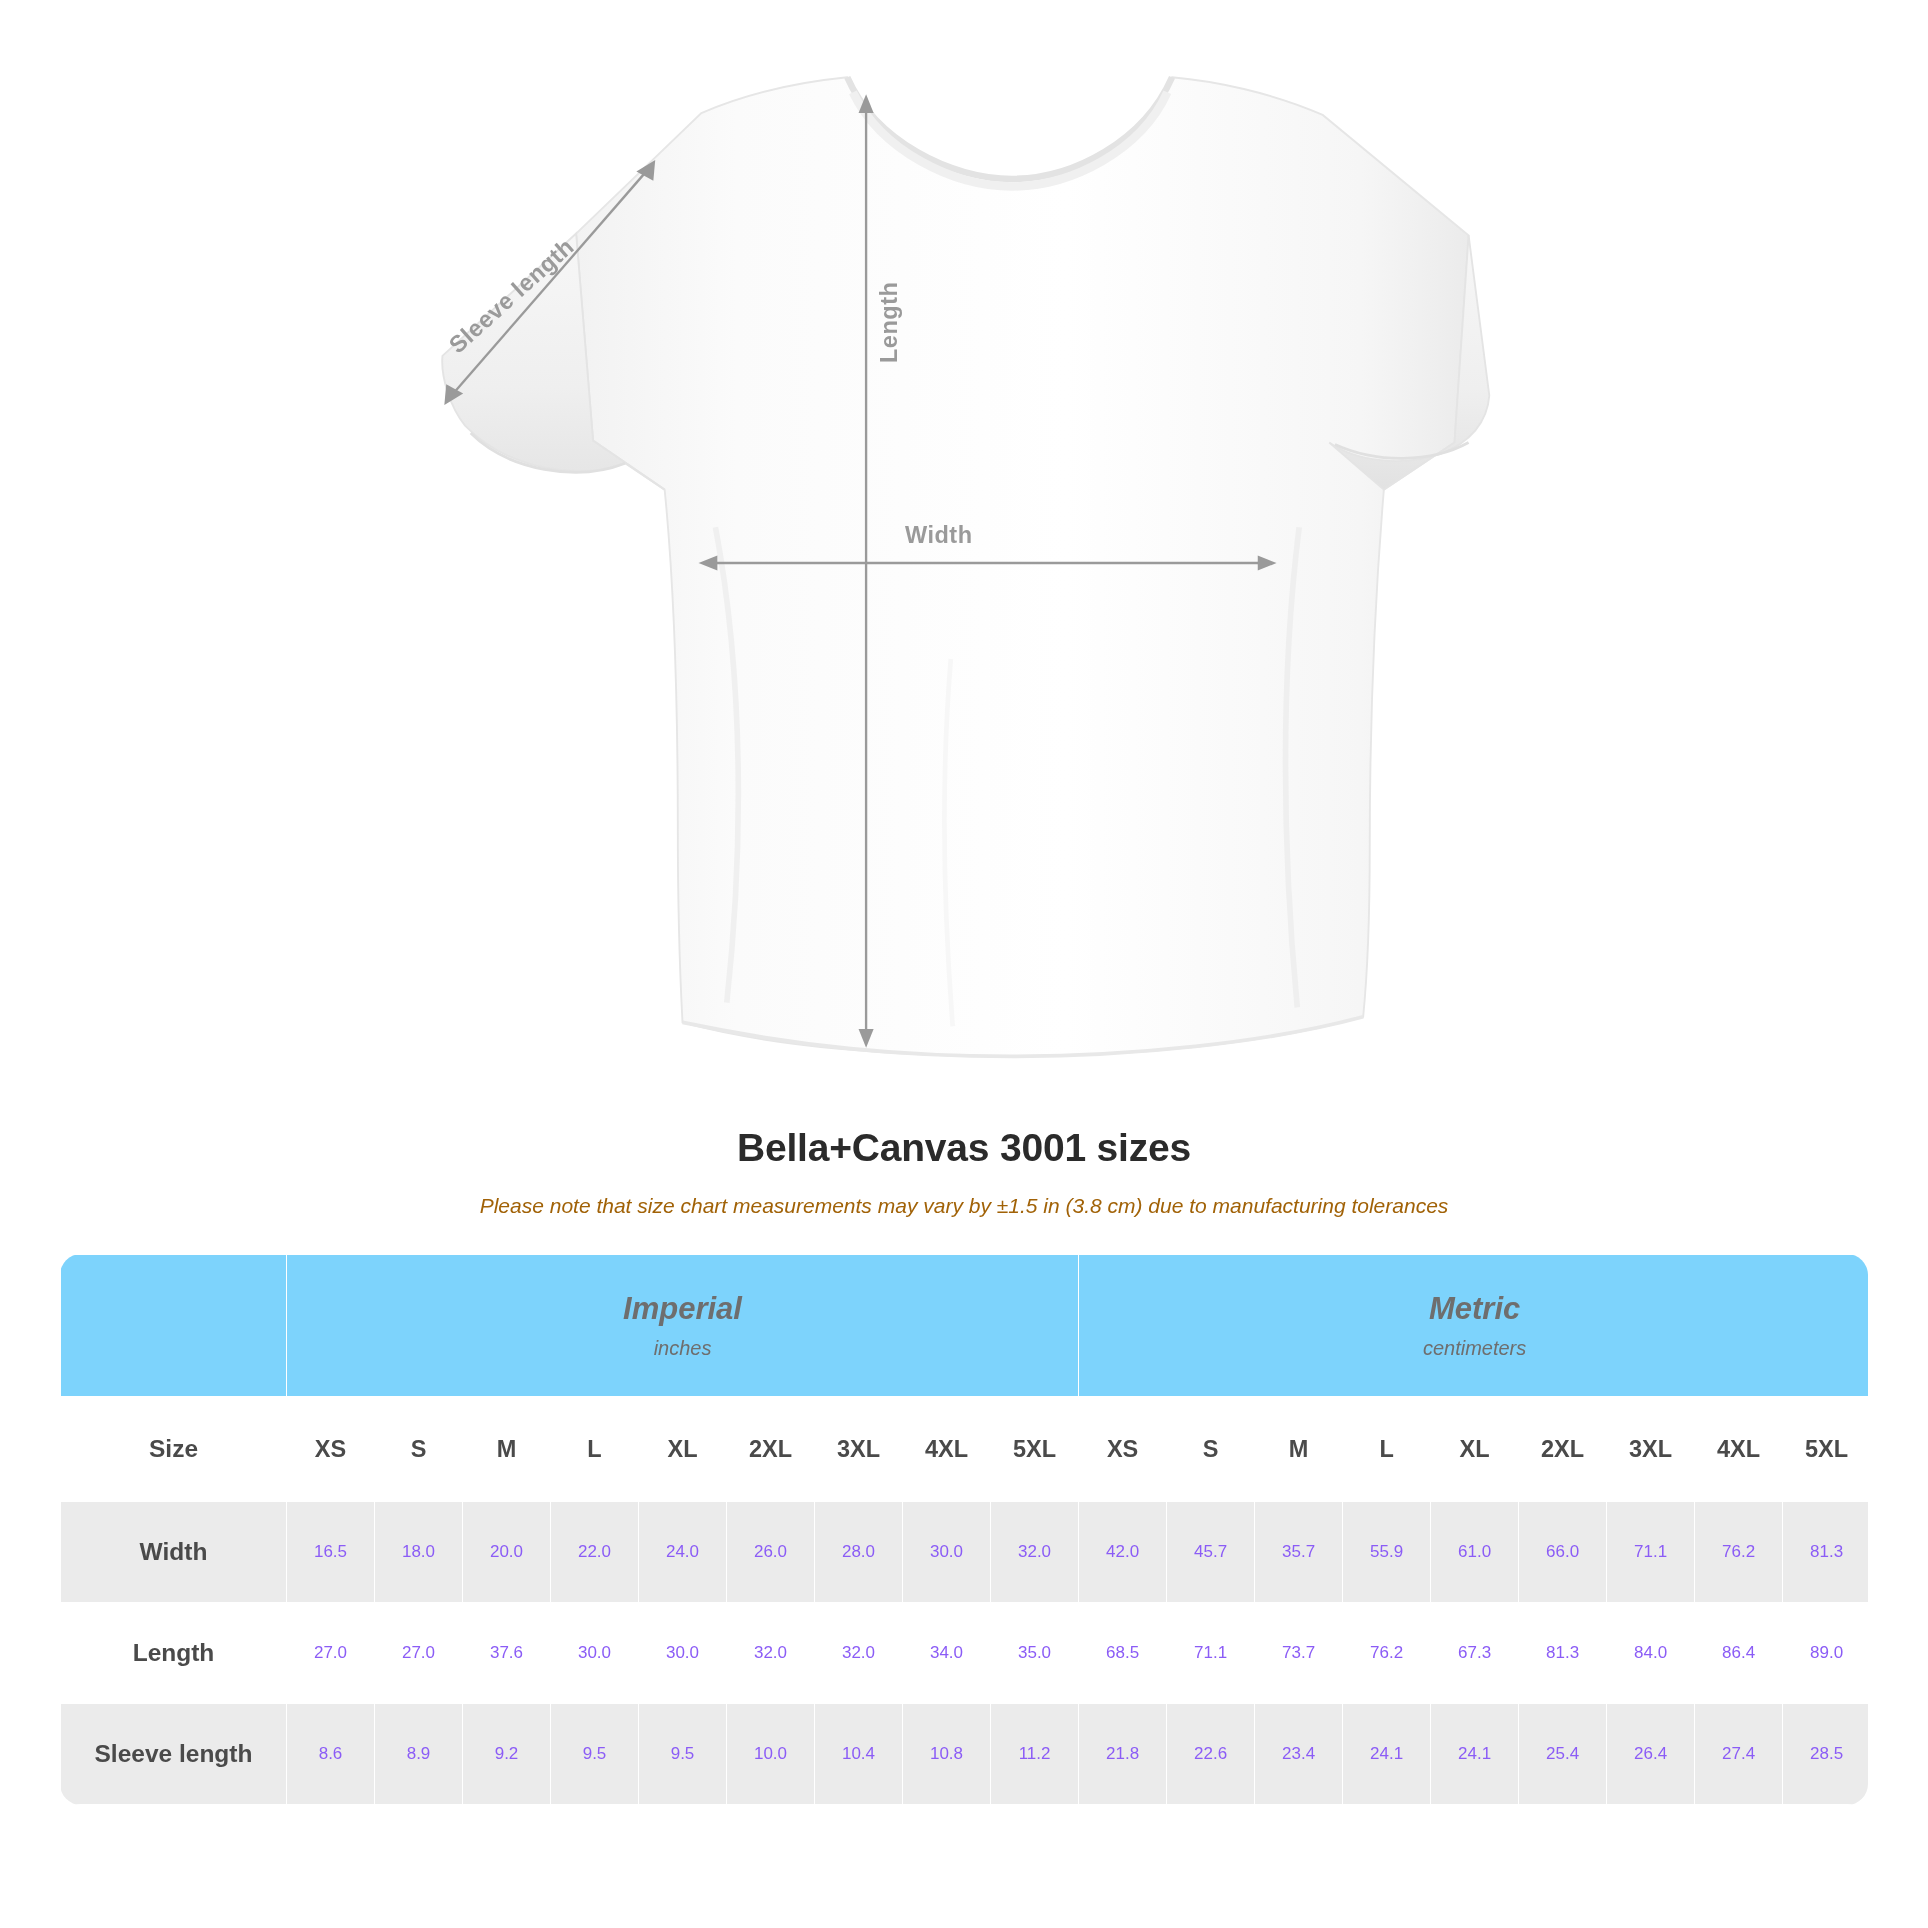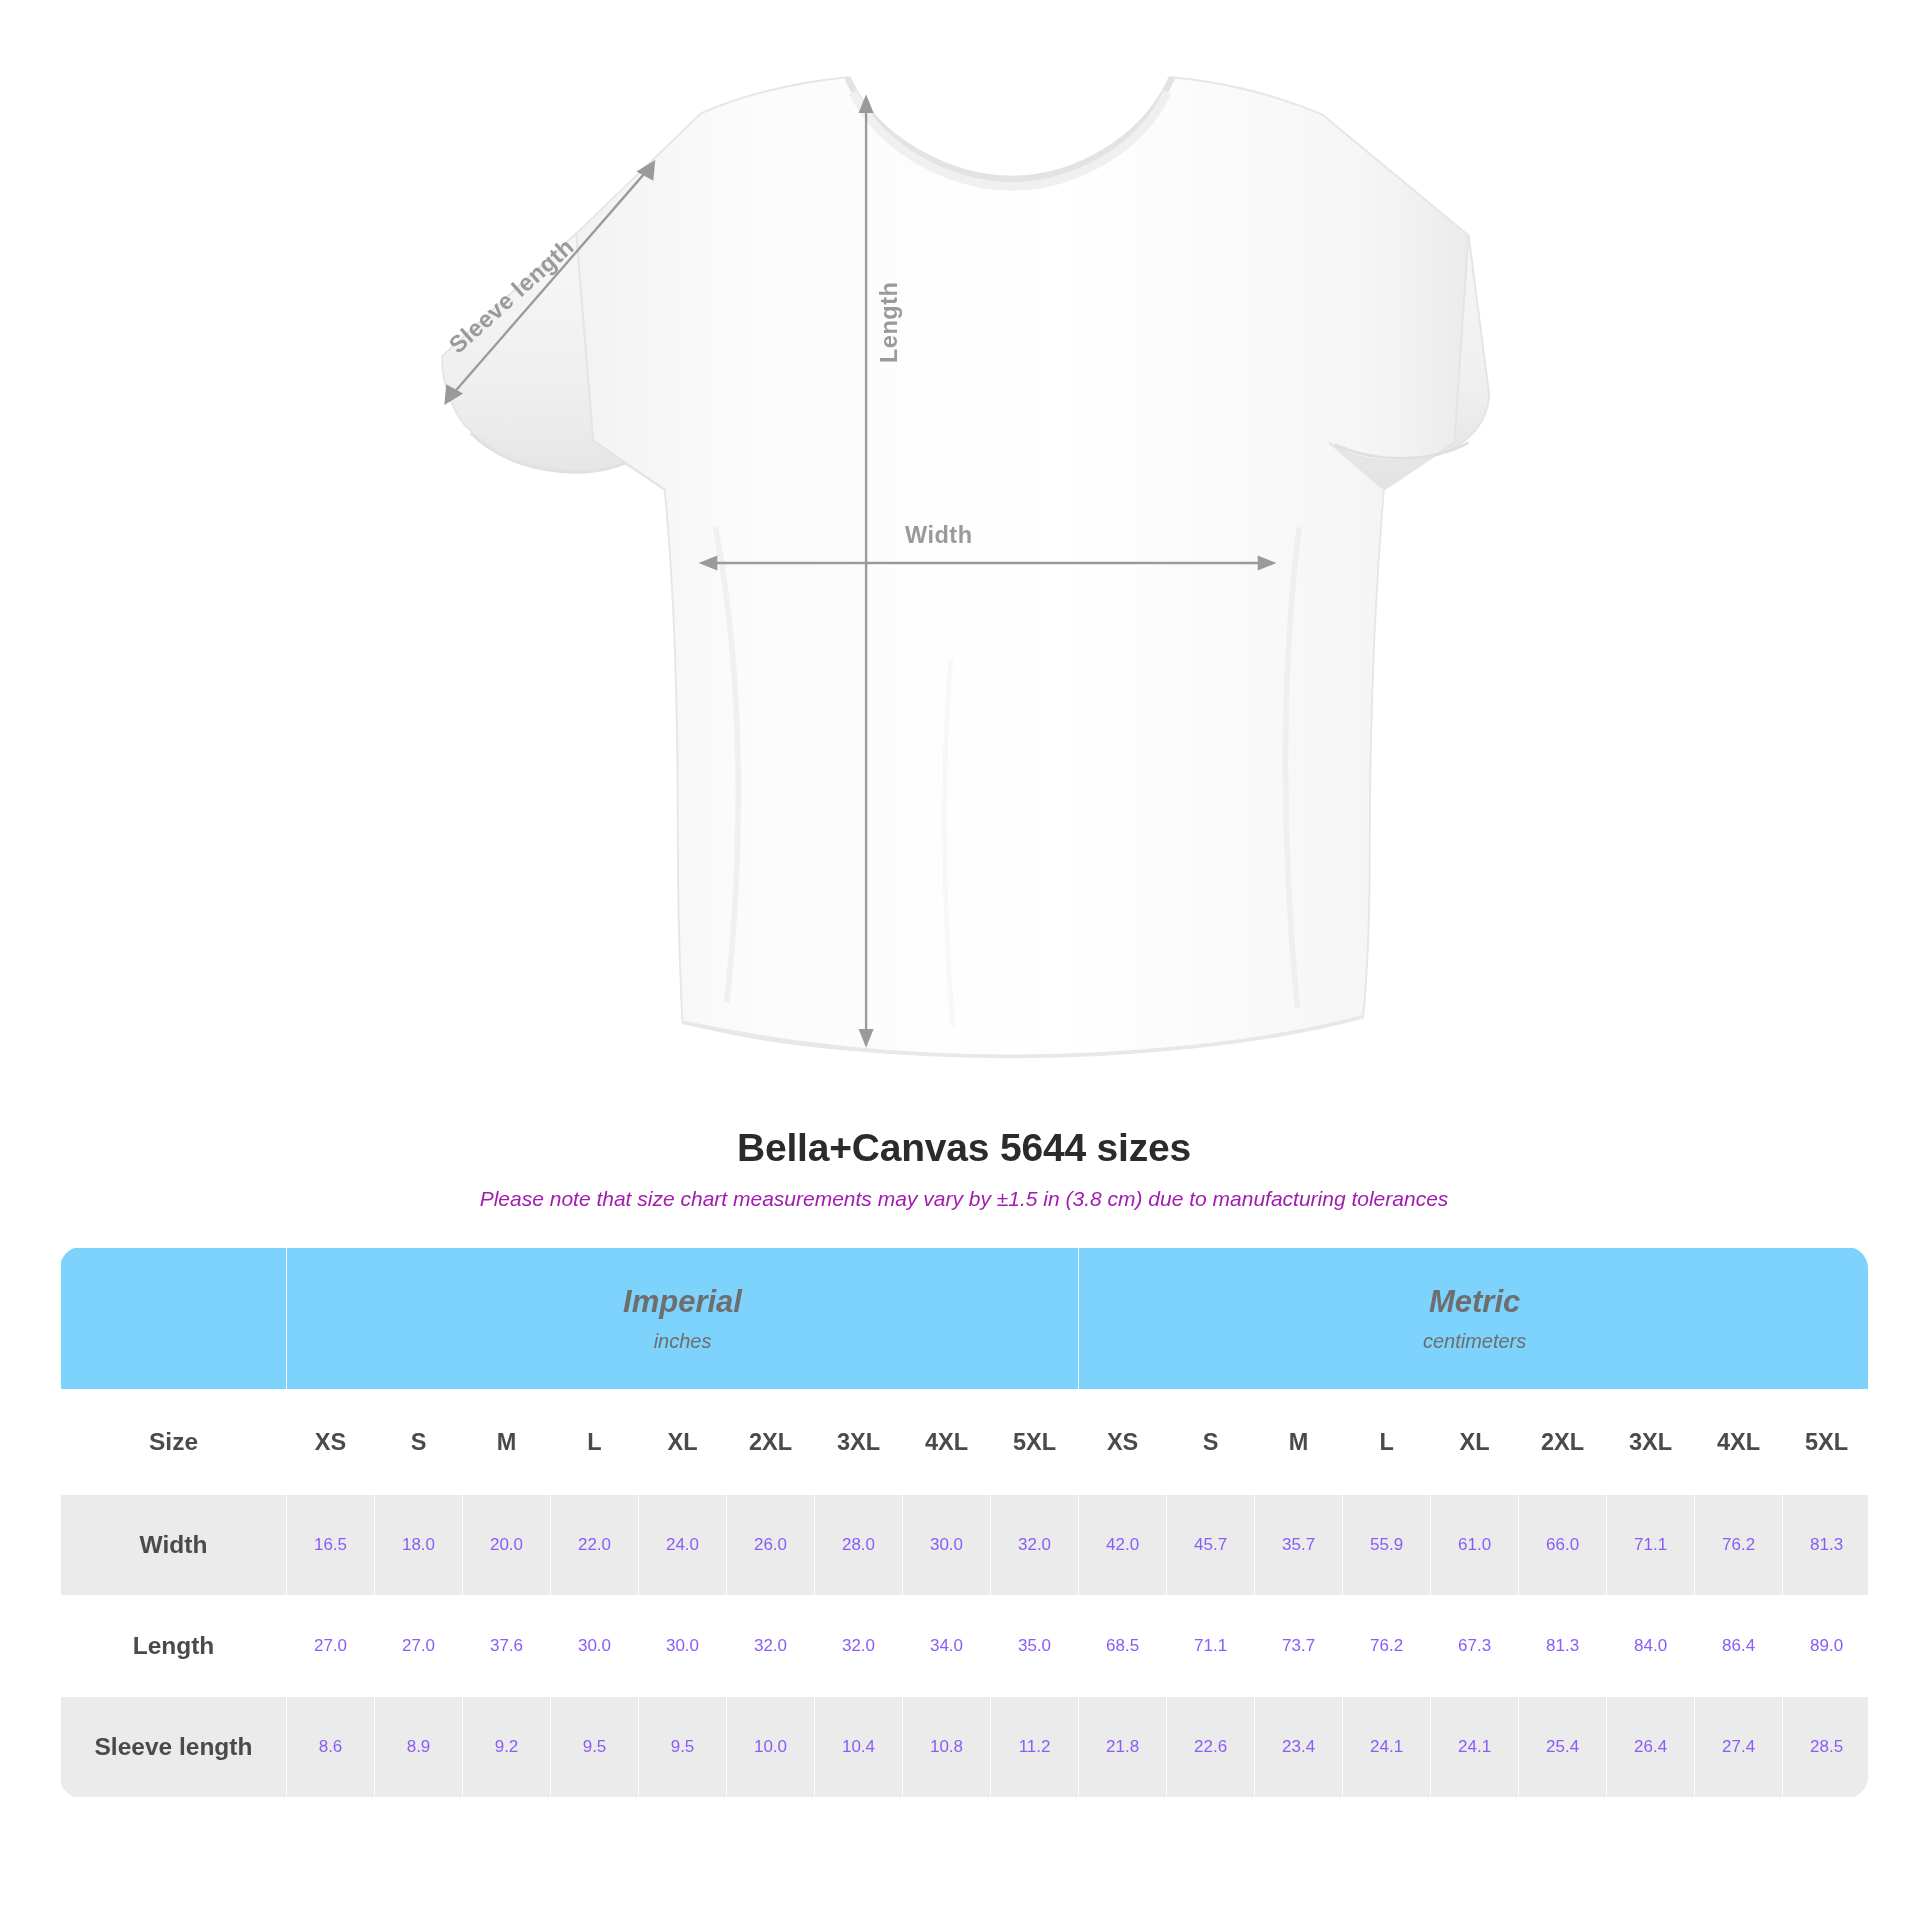--- a/index.html
+++ b/index.html
@@ -64,22 +64,22 @@
   }
   .chart-title {
     font-size: 39px;
     font-weight: bold;
     color: #2b2b2b;
     letter-spacing: -0.2px;
   }
   .chart-note {
     font-size: 21px;
     font-style: italic;
-    color: #a21caf;
-    margin-top: 17px;
+    color: #a16207;
+    margin-top: 24px;
   }
 
   
   .table-wrap {
     margin: 36px 60px 0 60px;
     border-radius: 21px;
     overflow: hidden;
     background: #ffffff;
   }
   table.size-table {
@@ -222,21 +222,21 @@
         <polygon points="696,170 694,192 676,182"></polygon>
       </g>
     </svg>
 
     <div class="dim-label length">Length</div>
     <div class="dim-label width">Width</div>
     <div class="dim-label sleeve">Sleeve length</div>
   </div>
 
   <div class="title-block">
-    <div class="chart-title">Bella+Canvas 5644 sizes</div>
+    <div class="chart-title">Bella+Canvas 3001 sizes</div>
     <div class="chart-note">Please note that size chart measurements may vary by ±1.5 in (3.8 cm) due to manufacturing tolerances</div>
   </div>
 
   <div class="table-wrap">
     <table class="size-table">
       <colgroup>
         <col class="col-label">
         <col class="col-v">
           <col class="col-v">
           <col class="col-v">

